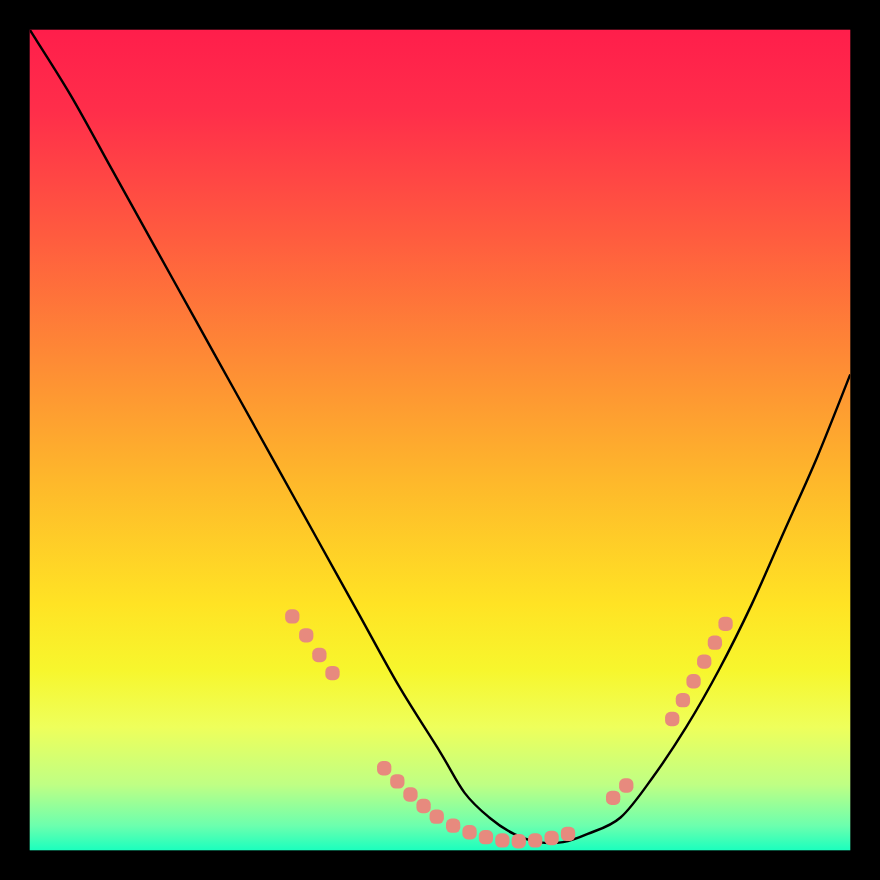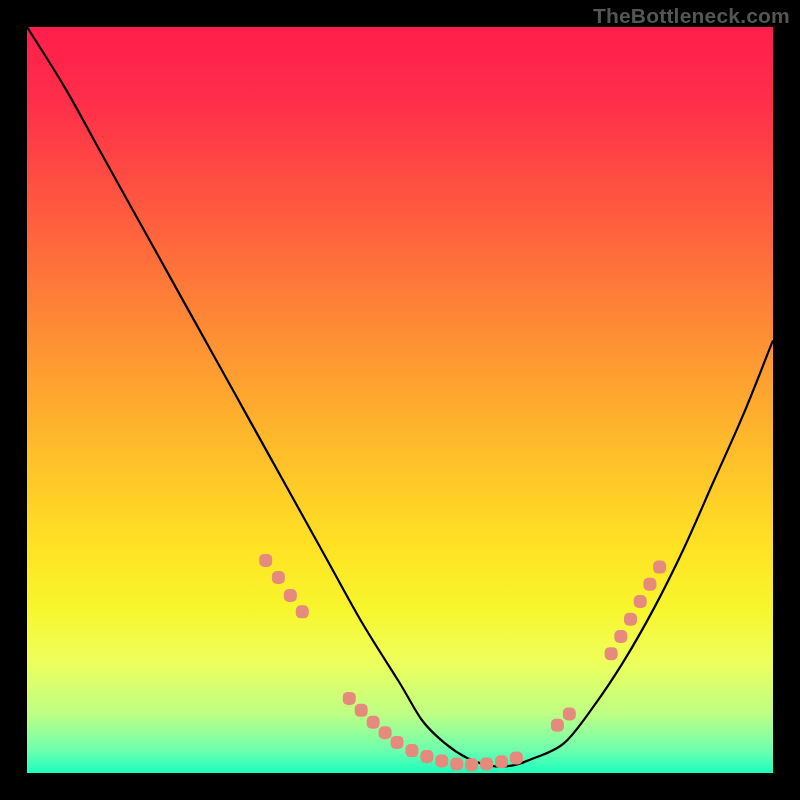--- a/index.html
+++ b/index.html
@@ -85,14 +85,13 @@
           <rect x="535.84" y="680.57" width="13.00" height="13.00" rx="5" ry="5" fill="#E78A7E"></rect>
           <rect x="577.62" y="620.14" width="13.00" height="13.00" rx="5" ry="5" fill="#E78A7E"></rect>
           <rect x="587.32" y="602.98" width="13.00" height="13.00" rx="5" ry="5" fill="#E78A7E"></rect>
           <rect x="597.01" y="585.82" width="13.00" height="13.00" rx="5" ry="5" fill="#E78A7E"></rect>
           <rect x="606.71" y="567.92" width="13.00" height="13.00" rx="5" ry="5" fill="#E78A7E"></rect>
           <rect x="616.41" y="550.76" width="13.00" height="13.00" rx="5" ry="5" fill="#E78A7E"></rect>
           <rect x="626.11" y="533.60" width="13.00" height="13.00" rx="5" ry="5" fill="#E78A7E"></rect>
         </g>
     </svg>
   </div>
-  <div class="watermark">TheBottleneck.com</div>
 </div>
 
 </body></html>

